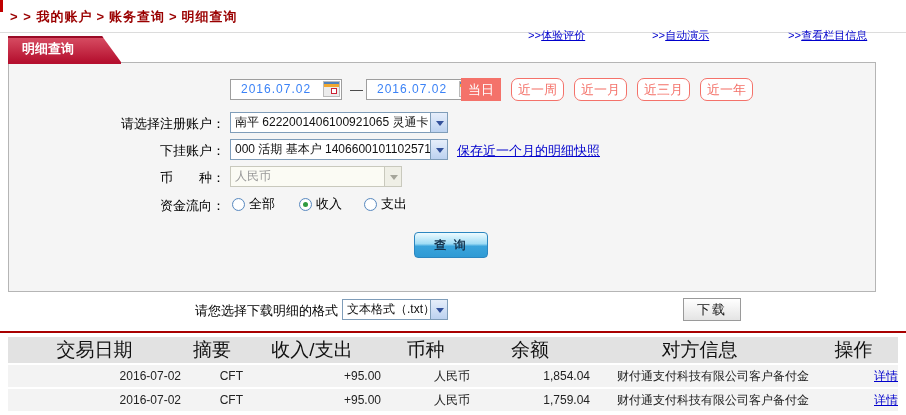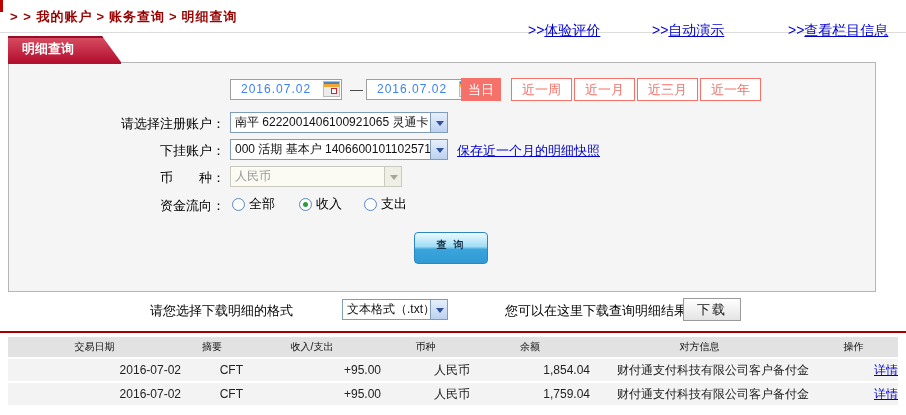--- a/index.html
+++ b/index.html
@@ -13,21 +13,21 @@
   .breadcrumb a { color:#9a0000; text-decoration:none; cursor:pointer; }
   .bc-sep { padding:0 4px; }
   .hr1 { position:absolute; left:0; top:32px; width:906px; height:1px; background:#dcdcdc; }
 
   .tab { position:absolute; left:8px; top:36px; width:113px; height:26px;
          background:linear-gradient(#d95065,#b5102f);
          clip-path:polygon(0 0,94px 0,113px 100%,0 100%);
          color:#fff; font-weight:bold; font-size:13px; line-height:26px; padding-left:14px;
          box-shadow:inset 0 2px 0 #9a0b26; cursor:pointer; }
 
-  .top-link { position:absolute; top:22px; font-size:14px; color:#0000cc; cursor:pointer; white-space:nowrap; }
+  .top-link { position:absolute; top:28px; font-size:11px; color:#0000cc; cursor:pointer; white-space:nowrap;font-family:Liberation Mono, monospace; }
   .top-link .lbl { text-decoration:underline; }
   .tl-0 { left:528px; } .tl-1 { left:652px; } .tl-2 { left:788px; }
 
   
   .panel { position:absolute; left:8px; top:62px; width:868px; height:230px;
            background:#f5f5f5; border:1px solid #b5b5b5; }
   .panel-red-top { position:absolute; left:-1px; top:-1px; width:113px; height:2px; background:#b5102f; }
 
   .flabel { position:absolute; width:216px; text-align:right; font-size:13px; color:#000; white-space:nowrap; }
 
@@ -36,57 +36,57 @@
                letter-spacing:1px; }
   .calicon { position:absolute; width:17px; height:16px; top:2px; background:#ececec; border:1px solid #bbb; cursor:pointer; }
   .calicon::before { content:""; position:absolute; left:0; top:0; right:0; height:5px;
                      background:linear-gradient(#4f81bd 0 2px,#f0a830 2px 5px); }
   .calicon::after { content:""; position:absolute; right:2px; bottom:2px; width:4px; height:4px;
                     border:1px solid #c23; background:#fff; }
   .dash { position:absolute; font-size:13px; color:#333; }
 
   .qbtn { position:absolute; height:23px; line-height:21px; width:40px; text-align:center;
           border:1px solid #f4726a; color:#f4726a; background:#fff; font-size:13px; cursor:pointer; }
-  .qbtn.wide { width:61px; }
+  .qbtn.wide { width:53px;border-radius:7px; }
   .qbtn.active { background:#f4726a; color:#fff; }
 
   .xselect { position:absolute; height:21px; background:#fff; border:1px solid #7f9db9; cursor:pointer; }
   .xselect .sel-text { display:block; height:19px; line-height:19px; padding-left:4px; padding-right:20px;
                        font-size:12px; color:#111; white-space:nowrap; overflow:hidden; }
   .sel-arrow { position:absolute; right:0; top:0; bottom:0; width:17px;
                background:linear-gradient(#e6eefb,#bcd2f0); border-left:1px solid #7f9db9; }
   .sel-arrow::after { content:""; position:absolute; left:5px; top:8px;
                       border:4px solid transparent; border-top:5px solid #33519b; }
   .xselect.disabled { background:#fbfbf4; border-color:#c9c9bd; cursor:default; }
   .xselect.disabled .sel-text { color:#9a9a9a; }
   .xselect.disabled .sel-arrow { background:#efefe6; border-left-color:#c9c9bd; }
   .xselect.disabled .sel-arrow::after { border-top-color:#a5a59a; }
   .radio-opt { position:absolute; display:flex; align-items:center; cursor:pointer; font-size:13px; color:#000; white-space:nowrap; }
   .radio-circle { width:13px; height:13px; border-radius:50%; border:1px solid #5a8ac0;
                   background:radial-gradient(#fff 55%,#dce9f5); margin-right:4px; position:relative; }
   .radio-circle.checked::after { content:""; position:absolute; left:3px; top:3px; width:5px; height:5px;
                   border-radius:50%; background:#2f9a3f; }
 
-  .query-btn { position:absolute; width:74px; height:32px; border:1px solid #2b86c0; border-radius:4px;
+  .query-btn { position:absolute; width:74px; height:26px; border:1px solid #2b86c0; border-radius:4px;
                background:linear-gradient(#eefbff 0%,#9fdcf5 45%,#3aa4dc 55%,#2f9ad4 100%);
-               font-size:10px; font-weight:bold; color:#15334d; text-align:center; line-height:24px;
+               font-size:12px; font-weight:bold; color:#15334d; text-align:center; line-height:24px;
                cursor:pointer; letter-spacing:2px; }
 
   
-  .dl-label { position:absolute; left:150px; top:302px; width:188px; font-size:13px; color:#000; white-space:nowrap; }
+  .dl-label { position:absolute; left:150px; top:302px; width:188px; text-align:right; font-size:13px; color:#000; white-space:nowrap; }
   .dl-select { left:342px; top:299px; width:106px; }
   .dl-hint { position:absolute; left:505px; top:302px; font-size:13px; color:#000; white-space:nowrap; }
   .dl-btn { position:absolute; left:683px; top:298px; width:58px; height:23px;
             background:linear-gradient(#ffffff,#e4e4e4); border:1px solid #9a9a9a;
             font-size:13px; color:#111; text-align:center; line-height:21px; cursor:pointer; letter-spacing:2px; }
 
   
   .red-divider { position:absolute; left:0; top:331px; width:906px; height:2px; background:#a80000; }
   table.detail { position:absolute; left:8px; top:335px; width:890px; border-collapse:separate; border-spacing:0 2px; table-layout:fixed; }
-  table.detail th { background:#e2e2e2; height:20px; font-weight:normal; font-size:10px; color:#111; text-align:center; white-space:nowrap; overflow:hidden; }
+  table.detail th { background:#e2e2e2; height:20px; font-weight:normal; font-size:19px; color:#111; text-align:center; white-space:nowrap; overflow:hidden; }
   table.detail td { background:#f3f3f3; height:22px; font-size:12px; color:#222; text-align:right; white-space:nowrap; overflow:hidden; }
   td.amt { color:#e60000; }
   td .detail-link { color:#0000cc; text-decoration:underline; cursor:pointer; }
   .snapshot-link { position:absolute; font-size:13px; color:#0000cc; text-decoration:underline; cursor:pointer; white-space:nowrap; }
 </style>
 </head>
 <body>
 
 <div class="canvas">
 
@@ -155,21 +155,20 @@
     </label>
 
     <div class="query-btn" style="left:405px; top:169px;">查 询</div>
   </div>
 
   <div class="dl-label">请您选择下载明细的格式</div>
   <div class="xselect dl-select">
     <span class="sel-text">文本格式（.txt）</span>
     <span class="sel-arrow"></span>
   </div>
-  <div class="dl-hint">您可以在这里下载查询明细结果</div>
   <div class="dl-btn">下载</div>
 
   <div class="red-divider"></div>
   <table class="detail">
     <colgroup>
       <col style="width:173px">
         <col style="width:62px">
         <col style="width:138px">
       <col style="width:89px">
         <col style="width:120px">

